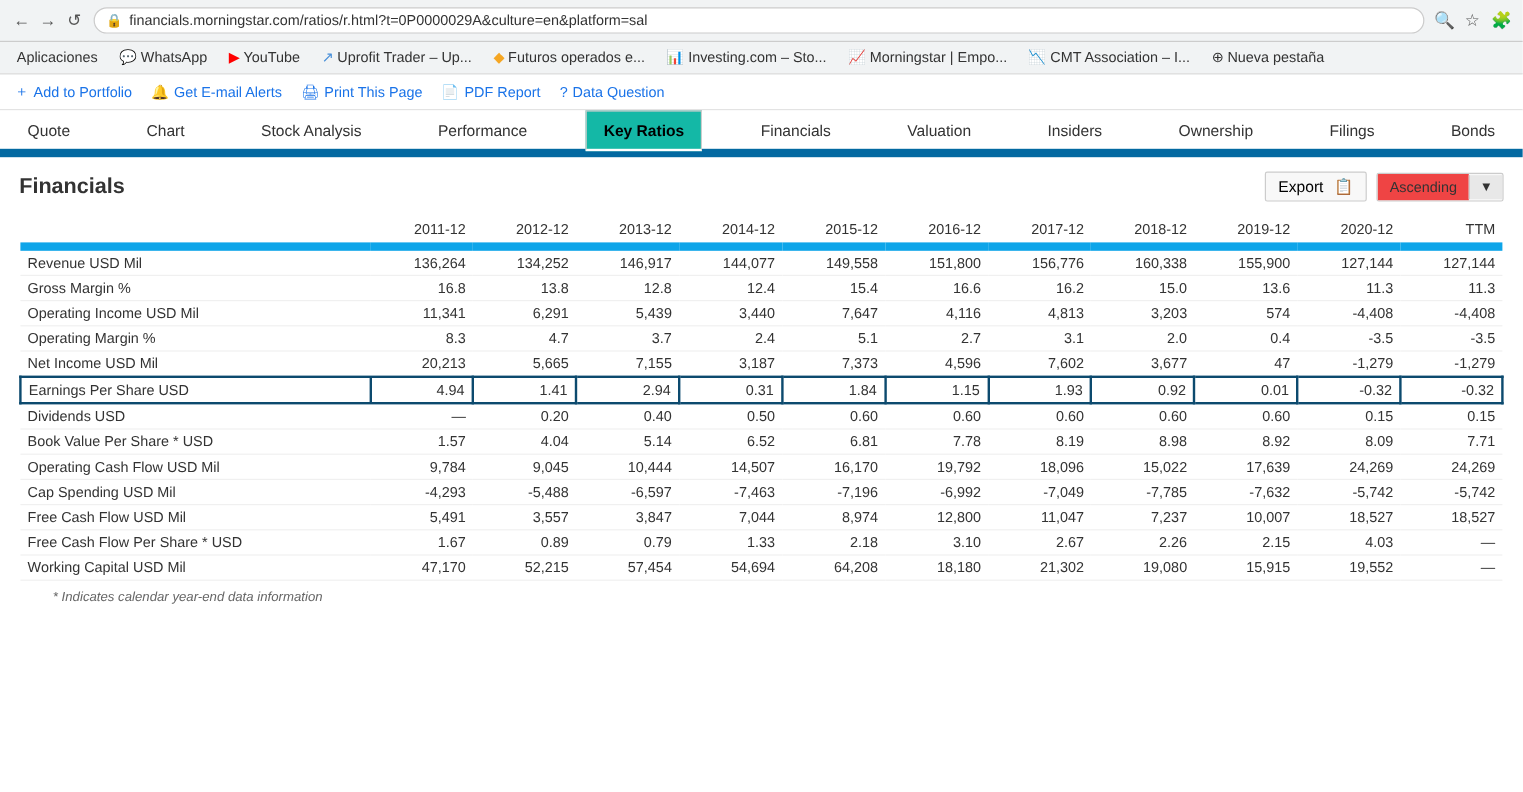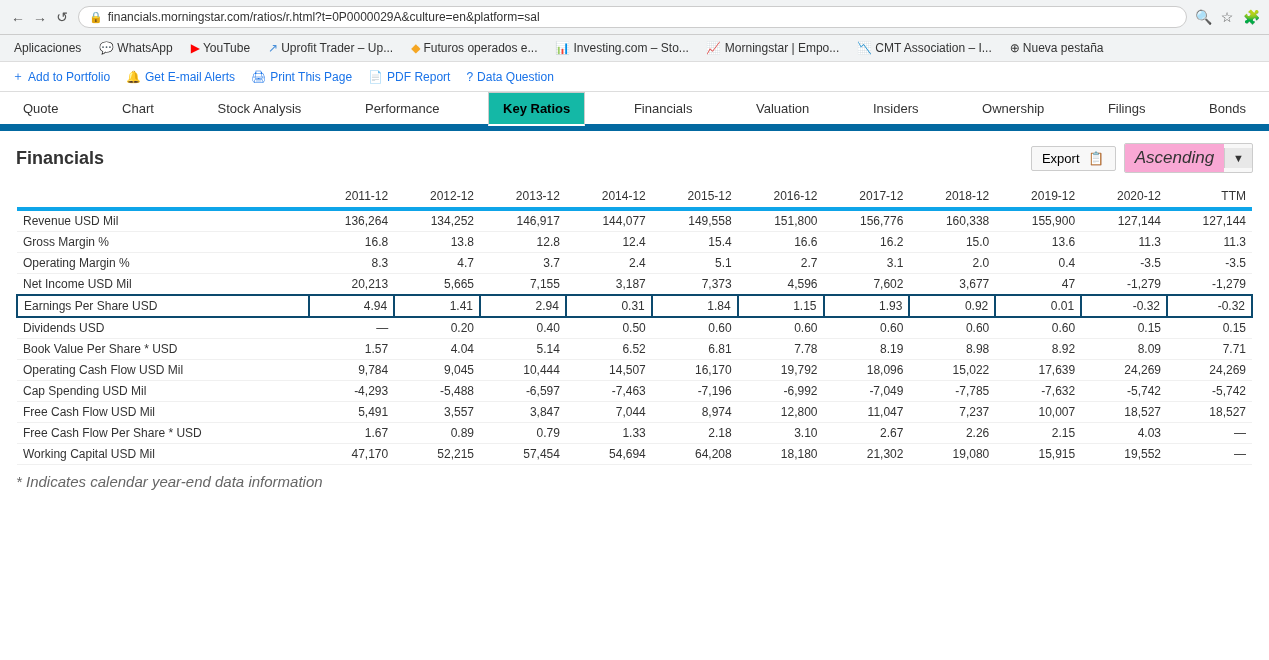--- a/index.html
+++ b/index.html
@@ -123,44 +123,43 @@
     .sort-select {
       display: flex;
       align-items: center;
       border: 1px solid #ccc;
       background: #f8f8f8;
       border-radius: 2px;
       overflow: hidden;
     }
     .sort-label {
       padding: 4px 10px;
-      font-size: 17px;
-      background: #f9a8d4;
-      font-style: italic;
+      font-size: 12px;
+      background: #ef4444;
     }
     .sort-arrow {
       padding: 4px 8px;
       border-left: 1px solid #ccc;
       background: #e8e8e8;
       cursor: pointer;
       font-size: 11px;
     }
 
     
     .financial-table {
       width: 100%;
       border-collapse: collapse;
       font-size: 12px;
     }
     .financial-table th {
       text-align: right;
       padding: 4px 6px;
       font-weight: normal;
       color: #333;
-      border-bottom: 4px solid #0ea5e9;
+      border-bottom: 7px solid #0ea5e9;
       white-space: nowrap;
     }
     .financial-table th:first-child { text-align: left; }
     .financial-table td {
       text-align: right;
       padding: 3px 6px;
       border-bottom: 1px solid #f0f0f0;
       white-space: nowrap;
     }
     .financial-table td:first-child {
@@ -169,23 +168,24 @@
     }
 
     .highlighted-row td {
       border: 2px solid #0c4a6e;
     }
     .highlighted-row td:first-child { border-right: none; }
     .highlighted-row td:last-child { border-left: none; }
 
     .footnote {
       margin-top: 8px;
-      font-size: 15px;
+      font-size: 11px;
       color: #666;
       font-style: italic;
+      margin-left: 28px;
     }
   </style>
 </head>
 <body>
 
 <div class="browser-bar">
   <div class="browser-controls">
     <button class="browser-btn">←</button>
     <button class="browser-btn">→</button>
     <button class="browser-btn">↺</button>
@@ -329,20 +329,34 @@
           <td>12.4</td>
           <td>15.4</td>
           <td>16.6</td>
           <td>16.2</td>
           <td>15.0</td>
           <td>13.6</td>
           <td>11.3</td>
           <td>11.3</td>
         </tr>
         <tr>
+          <td>Operating Income <span class="unit">USD Mil</span></td>
+          <td>11,341</td>
+          <td>6,291</td>
+          <td>5,439</td>
+          <td>3,440</td>
+          <td>7,647</td>
+          <td>4,116</td>
+          <td>4,813</td>
+          <td>3,203</td>
+          <td>574</td>
+          <td>-4,408</td>
+          <td>-4,408</td>
+        </tr>
+        <tr>
           <td>Operating Margin %</td>
           <td>8.3</td>
           <td>4.7</td>
           <td>3.7</td>
           <td>2.4</td>
           <td>5.1</td>
           <td>2.7</td>
           <td>3.1</td>
           <td>2.0</td>
           <td>0.4</td>

